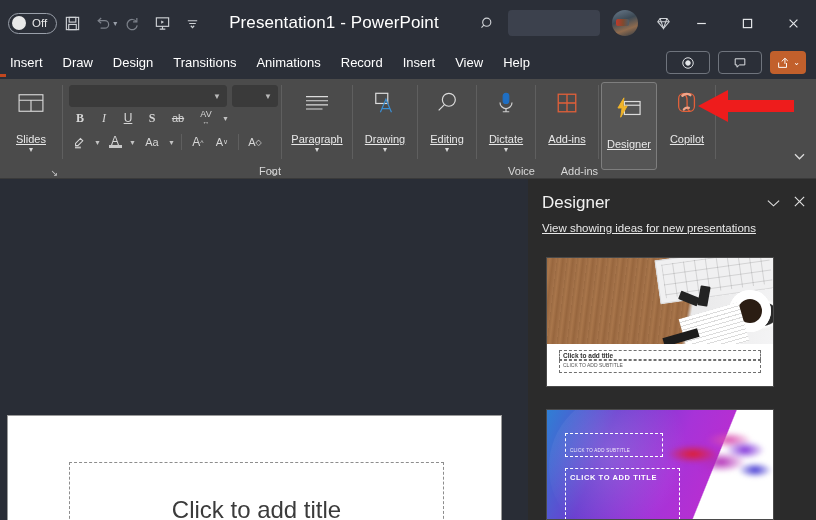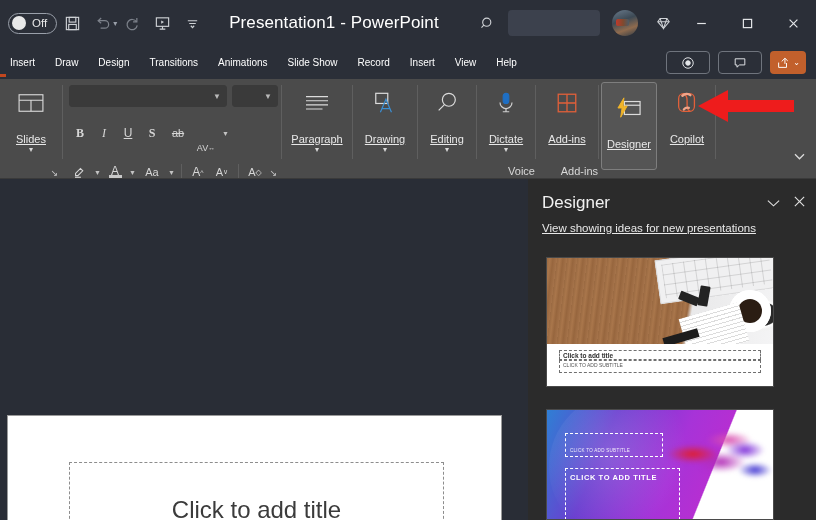--- a/index.html
+++ b/index.html
@@ -55,21 +55,21 @@
 
   
   .tabrow {
     position: absolute; top: 46px; left: 0; width: 816px; height: 33px;
     background: #2b2f38; display: flex; align-items: center;
   }
   .filemark {
     position: absolute; left: 0; bottom: 2px; width: 6px; height: 3px; background: #c2471f;
   }
   .tab {
-    color: #ffffff; font-size: 10px; padding: 0 10px; height: 26px;
+    color: #ffffff; font-size: 13px; padding: 0 10px; height: 26px;
     display: flex; align-items: center; white-space: nowrap;
   }
   .tab:first-of-type { margin-left: 12px; }
   .tabrow-right { margin-left: auto; display: flex; align-items: center; gap: 8px; padding-right: 10px; }
   .pillbtn {
     width: 44px; height: 23px; border: 1px solid #6f747d; border-radius: 4px;
     display: flex; align-items: center; justify-content: center; color: #e4e6e9;
   }
   .sharebtn {
     height: 23px; border-radius: 4px; background: #c2602c; color: #fff;
@@ -317,21 +317,20 @@
     </div>
   </div>
 
   <div class="tabrow">
     <div class="filemark"></div>
     <div class="tab">Insert</div>
     <div class="tab">Draw</div>
     <div class="tab">Design</div>
     <div class="tab">Transitions</div>
     <div class="tab">Animations</div>
-    <div class="tab">Slide Show</div>
     <div class="tab">Record</div>
     <div class="tab">Insert</div>
     <div class="tab">View</div>
     <div class="tab">Help</div>
 
     <div class="tabrow-right">
       <div class="pillbtn">
         <svg width="14" height="14" viewBox="0 0 16 16" fill="none" stroke="currentColor" stroke-width="1.1">
           <circle cx="8" cy="8" r="6"></circle>
             <circle cx="8" cy="8" r="2.6" fill="currentColor"></circle>
@@ -394,21 +393,21 @@
             </div>
           <div class="fbtn" style="text-decoration:underline;">
               <span>U</span>
             </div>
           <div class="fbtn" style="font-weight:700;font-family:'Liberation Serif',serif;">
               <span>S</span>
             </div>
           <div class="fbtn wide" style="font-size:11px;text-decoration:line-through;">
               <span>ab</span>
             </div>
-          <div class="fbtn wide" style="flex-direction:row;line-height:8px;margin-top:30px;">
+          <div class="fbtn wide" style="flex-direction:column;line-height:8px;">
             <span style="font-size:9px">AV</span>
             <span style="font-size:7px">↔</span>
           </div>
           <span class="dropcaret">▼</span>
         </div>
         <div class="font-row3" style="margin-top:2px;">
           <div class="fbtn">
             <svg width="16" height="16" viewBox="0 0 18 18" fill="none" stroke="#d6d6d6" stroke-width="1.2">
               <path d="M4 10.5 9.5 5l2.6 2.6-5.5 5.5H4z"></path>
                 <path d="M3.4 15.2h6.6" stroke="#bdbdbd" stroke-width="2"></path>

